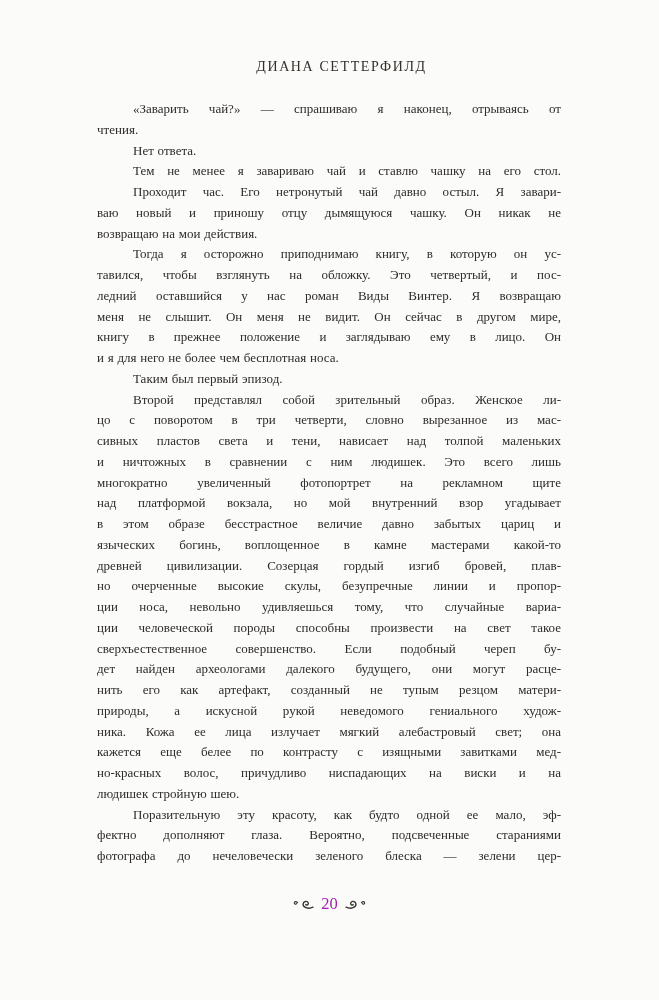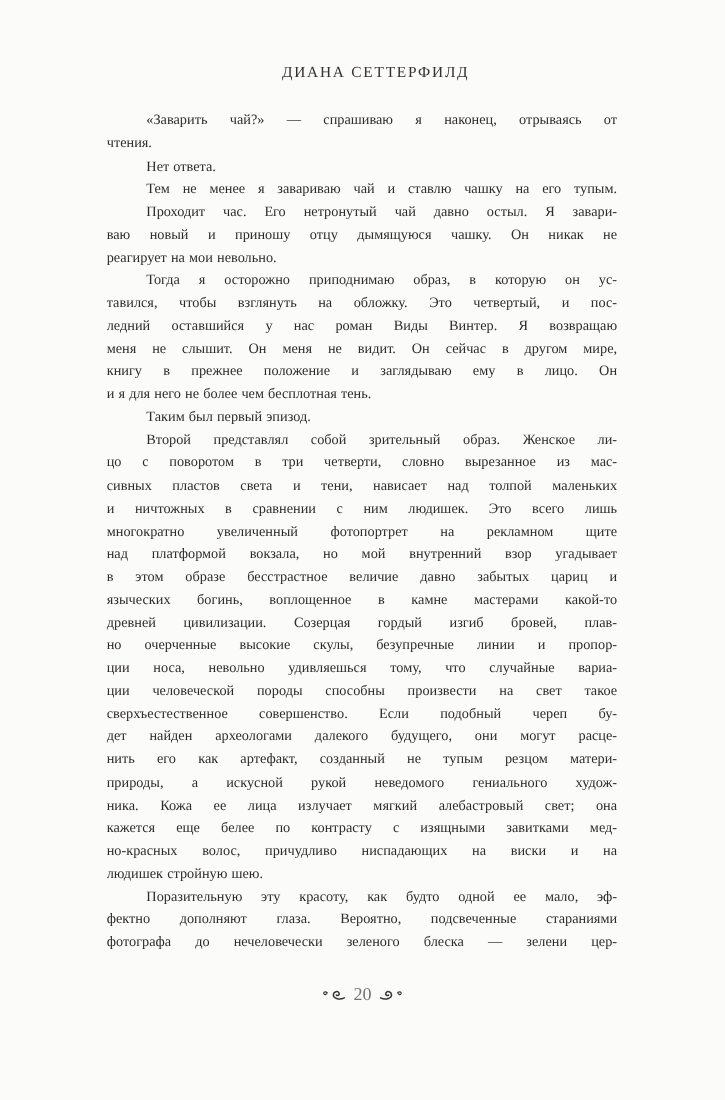--- a/index.html
+++ b/index.html
@@ -44,21 +44,21 @@
     top: 893px;
     left: 0;
     width: 100%;
     display: flex;
     justify-content: center;
     align-items: center;
     gap: 6px;
   }
   .page-number {
     font-size: 16.5px;
-    color: #737373;
+    color: #a21caf;
     line-height: 22px;
   }
   .flourish { display: block; }
   .flourish.right { transform: scaleX(-1); }
   .flourish path {
     fill: none;
     stroke: #3a3733;
     stroke-linecap: round;
   }
 </style>
@@ -66,30 +66,30 @@
 <body>
 
 <div class="page">
 
   <div class="running-header">ДИАНА СЕТТЕРФИЛД</div>
 
   <div class="text-block">
       <div class="line indent full">«Заварить чай?» — спрашиваю я наконец, отрываясь от</div>
       <div class="line">чтения.</div>
       <div class="line indent">Нет ответа.</div>
-      <div class="line indent full">Тем не менее я завариваю чай и ставлю чашку на его тупым.</div>
+      <div class="line indent full">Тем не менее я завариваю чай и ставлю чашку на его стол.</div>
       <div class="line indent full">Проходит час. Его нетронутый чай давно остыл. Я завари-</div>
       <div class="line full">ваю новый и приношу отцу дымящуюся чашку. Он никак не</div>
-      <div class="line">реагирует на мои невольно.</div>
-      <div class="line indent full">Тогда я осторожно приподнимаю образ, в которую он ус-</div>
+      <div class="line">возвращаю на мои действия.</div>
+      <div class="line indent full">Тогда я осторожно приподнимаю книгу, в которую он ус-</div>
       <div class="line full">тавился, чтобы взглянуть на обложку. Это четвертый, и пос-</div>
       <div class="line full">ледний оставшийся у нас роман Виды Винтер. Я возвращаю</div>
       <div class="line full">меня не слышит. Он меня не видит. Он сейчас в другом мире,</div>
       <div class="line full">книгу в прежнее положение и заглядываю ему в лицо. Он</div>
-      <div class="line">и я для него не более чем бесплотная тень.</div>
+      <div class="line">и я для него не более чем бесплотная носа.</div>
       <div class="line indent">Таким был первый эпизод.</div>
       <div class="line indent full">Второй представлял собой зрительный образ. Женское ли-</div>
       <div class="line full">цо с поворотом в три четверти, словно вырезанное из мас-</div>
       <div class="line full">сивных пластов света и тени, нависает над толпой маленьких</div>
       <div class="line full">и ничтожных в сравнении с ним людишек. Это всего лишь</div>
       <div class="line full">многократно увеличенный фотопортрет на рекламном щите</div>
       <div class="line full">над платформой вокзала, но мой внутренний взор угадывает</div>
       <div class="line full">в этом образе бесстрастное величие давно забытых цариц и</div>
       <div class="line full">языческих богинь, воплощенное в камне мастерами какой-то</div>
       <div class="line full">древней цивилизации. Созерцая гордый изгиб бровей, плав-</div>

